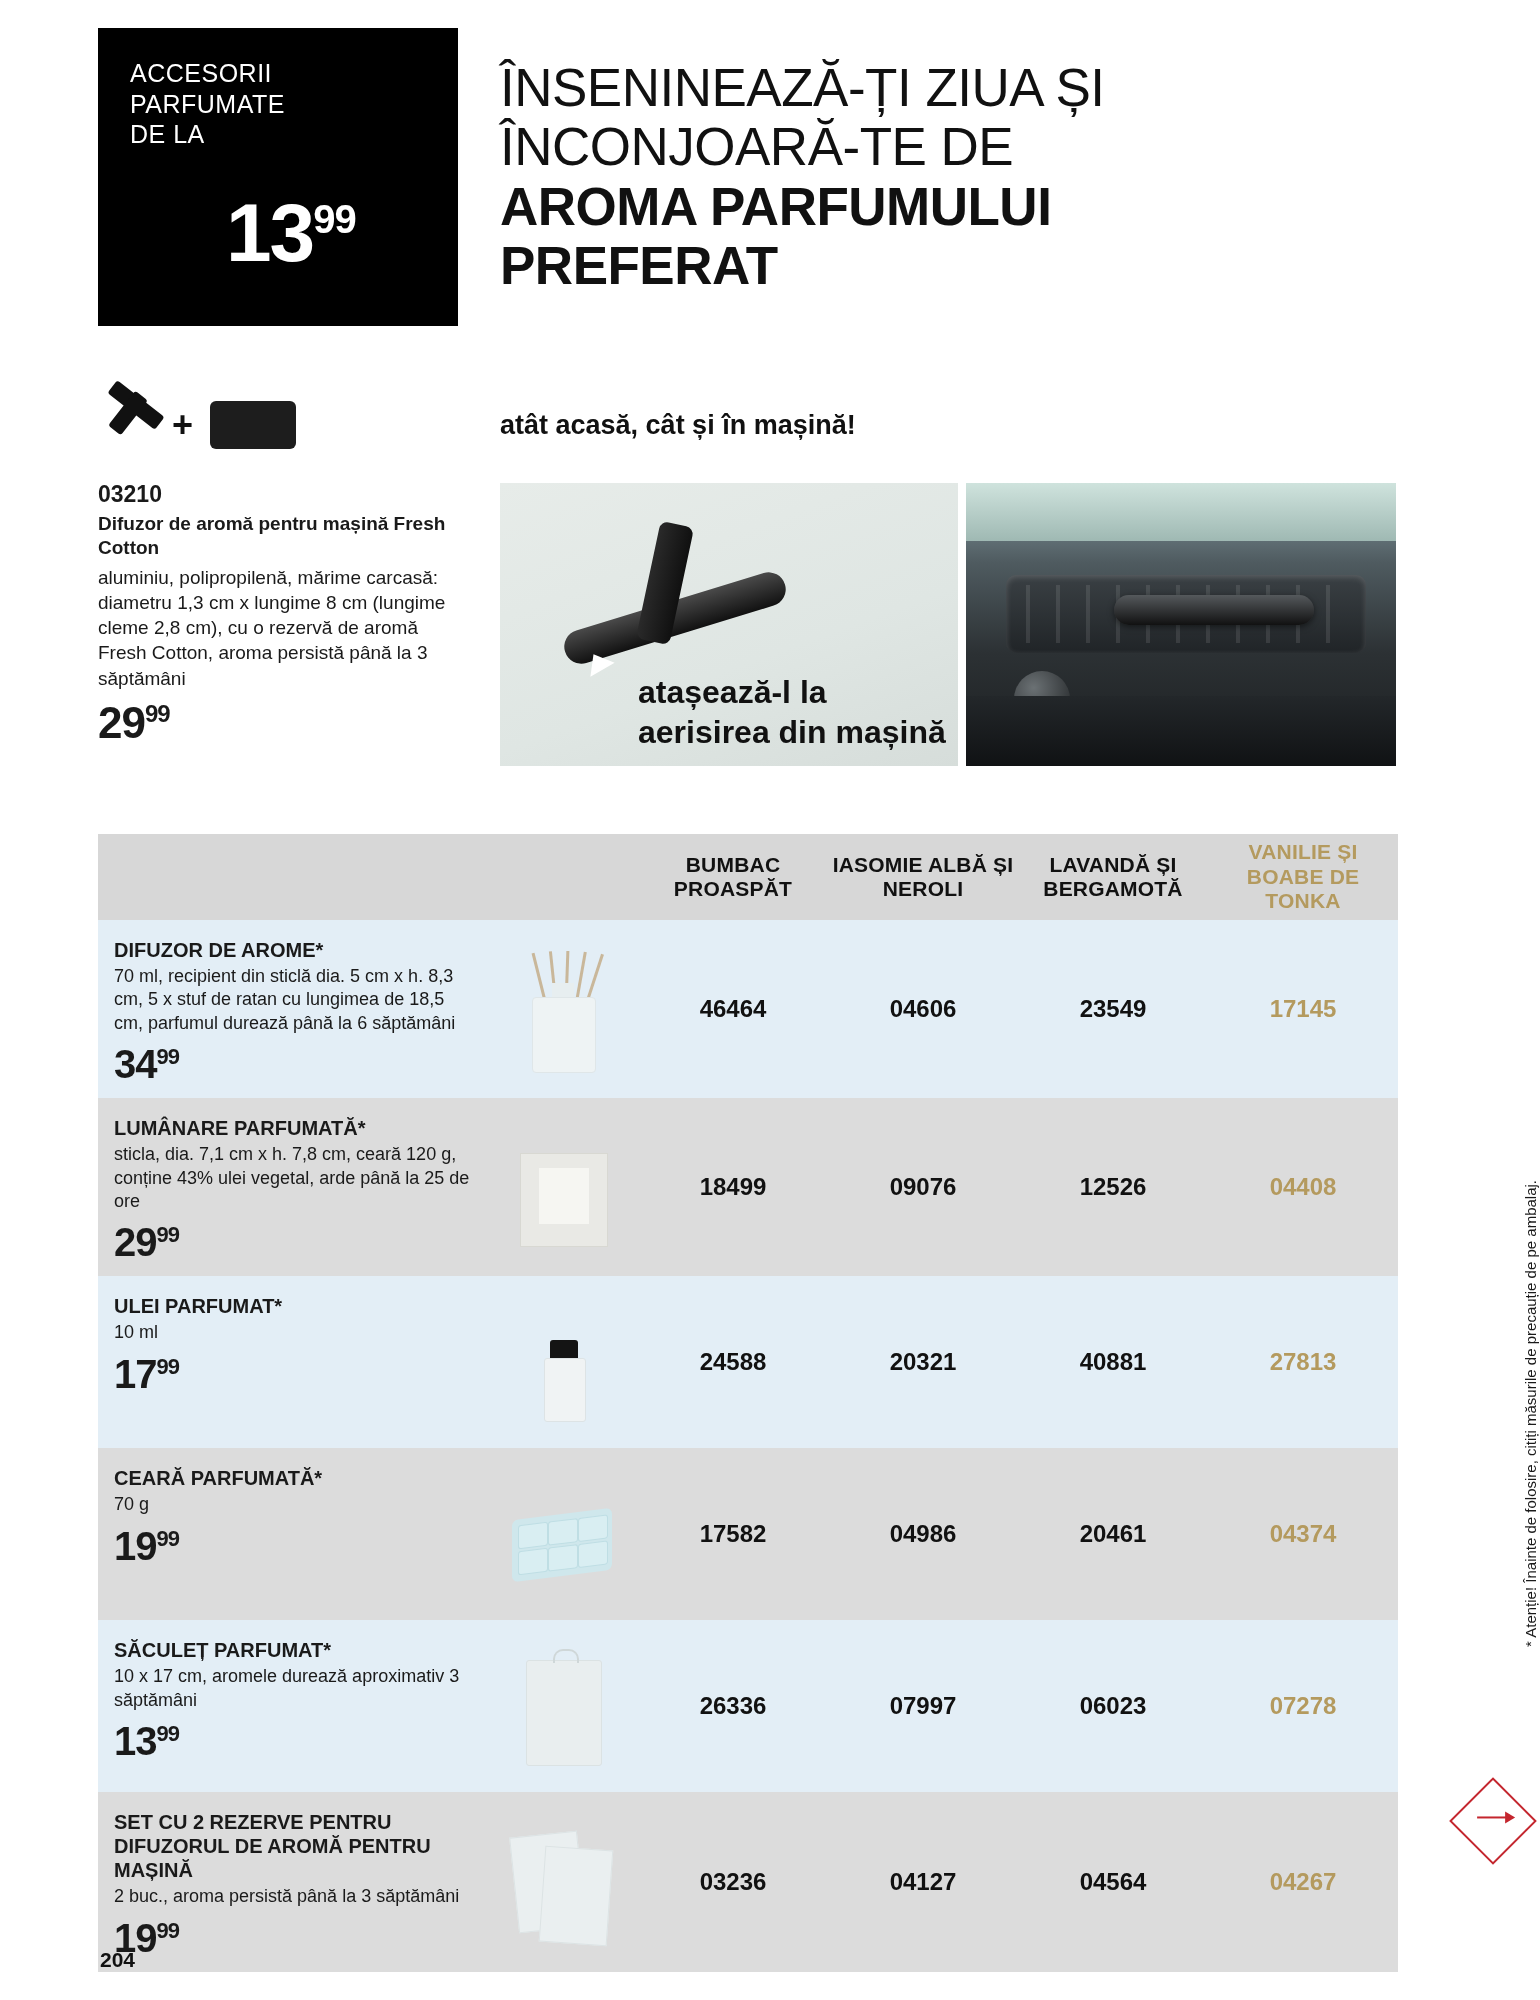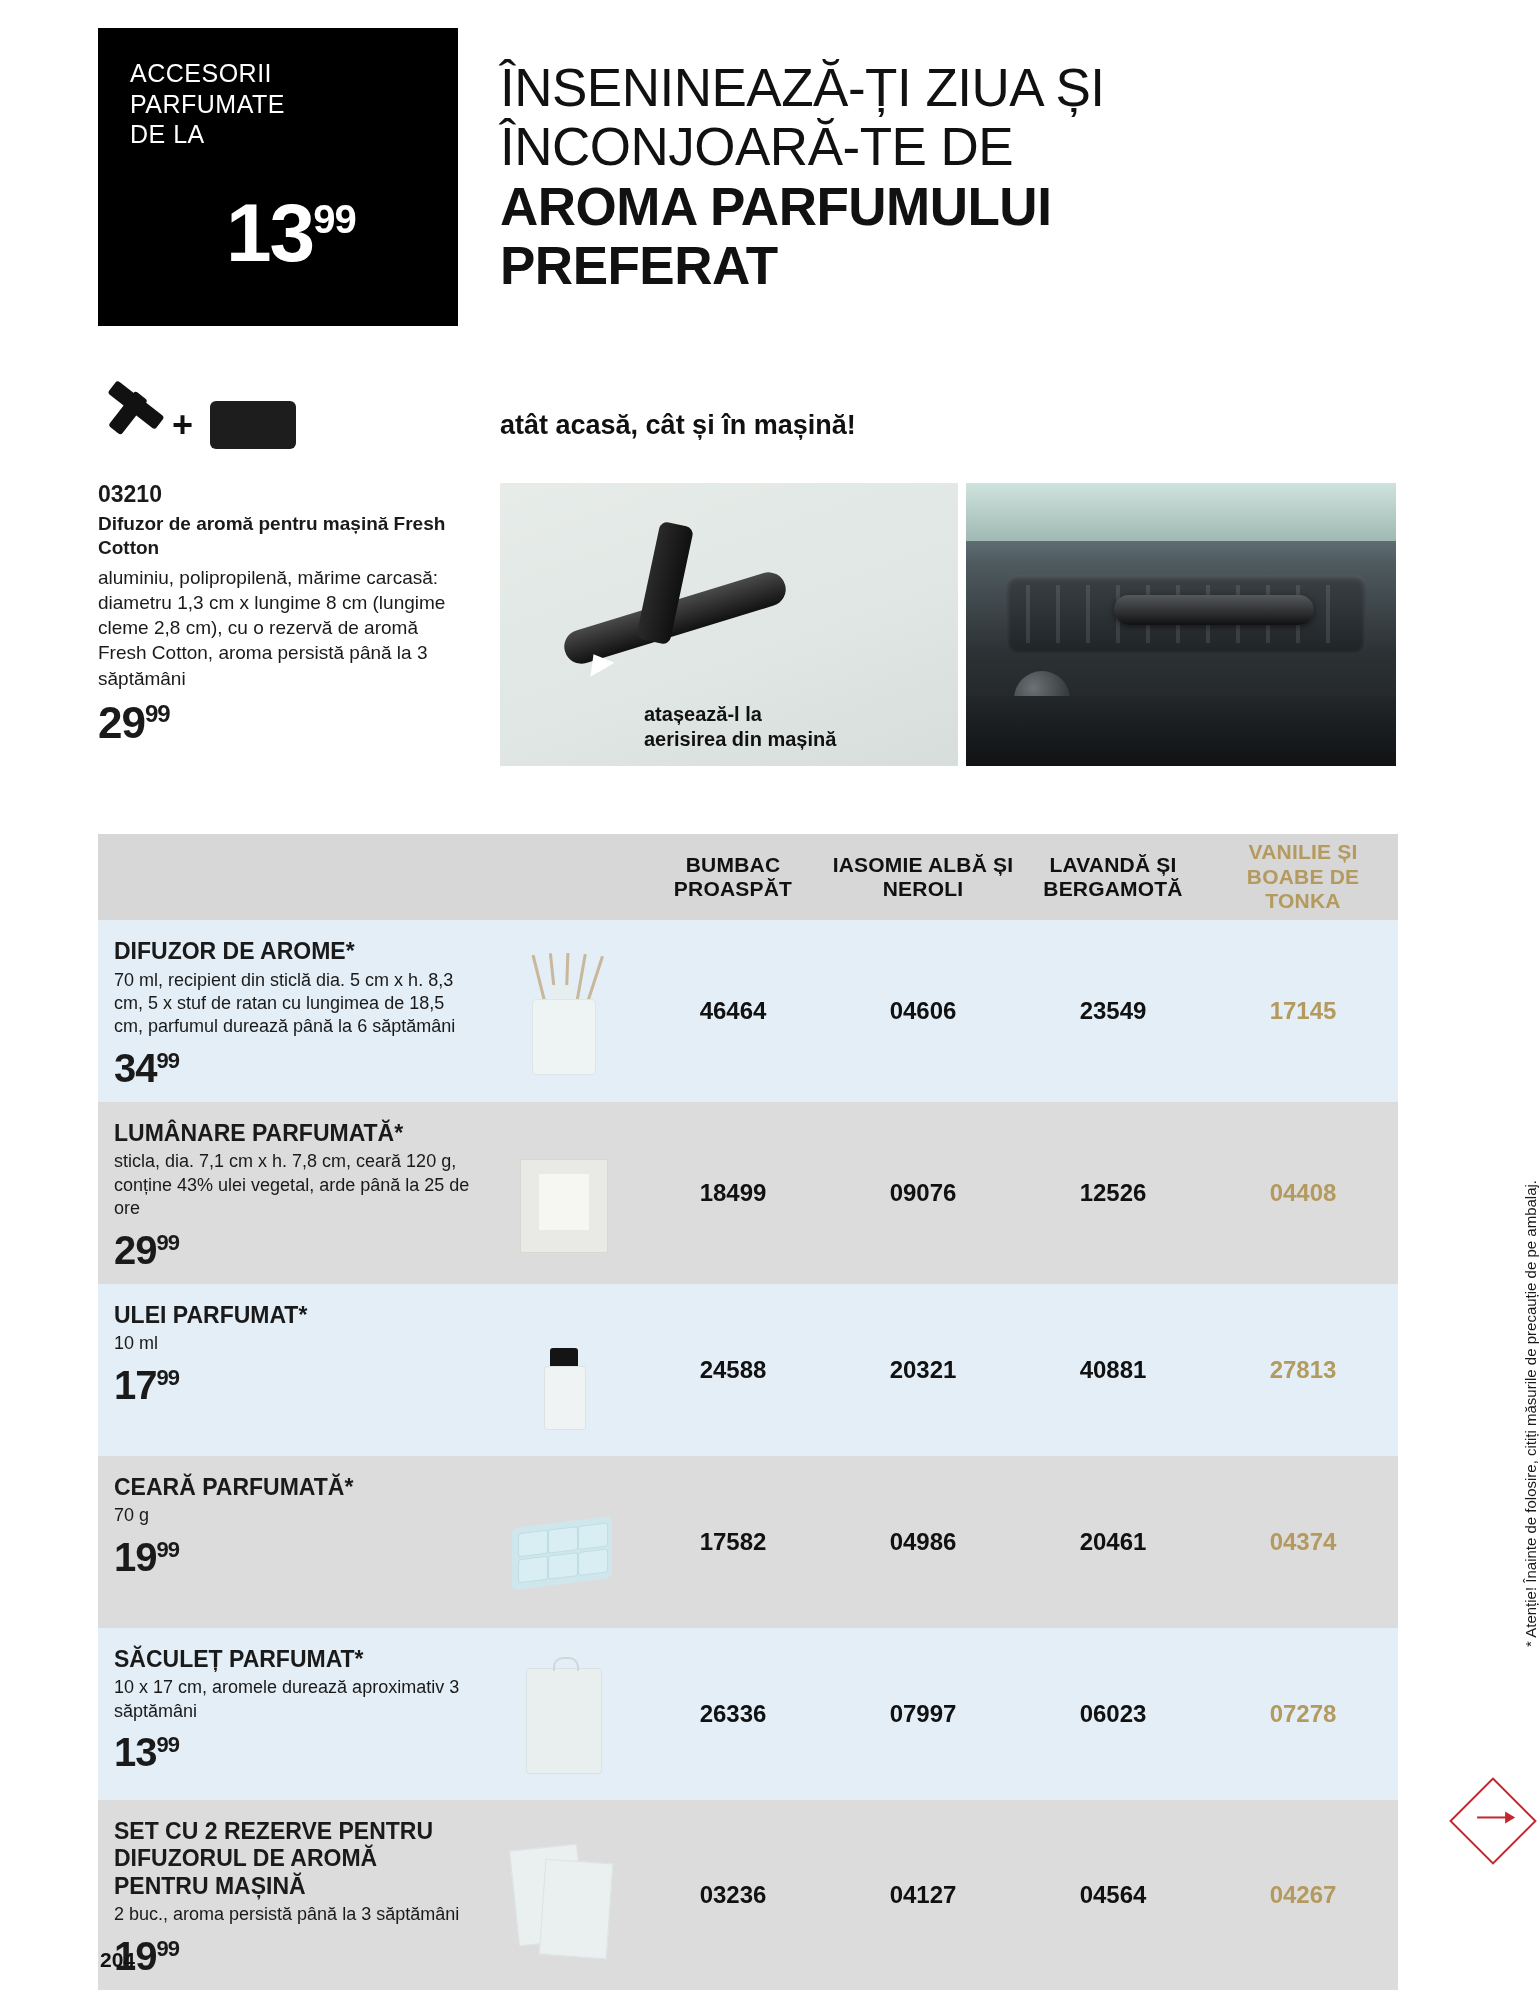--- a/index.html
+++ b/index.html
@@ -73,21 +73,21 @@
   .photoA .clip{
     position:absolute;left:148px;top:40px;width:34px;height:120px;border-radius:8px;
     background:linear-gradient(90deg,#2a2a2a,#101010);transform:rotate(12deg);
   }
   .photoA .arrow{
     position:absolute;left:84px;top:170px;width:0;height:0;
     border-left:14px solid transparent;border-right:14px solid transparent;border-bottom:18px solid #fff;
     transform:rotate(-30deg);
   }
   .photoA .cap{
-    position:absolute;left:144px;bottom:14px;font-size:20px;font-weight:700;color:#111;line-height:1.25;
+    position:absolute;left:138px;bottom:14px;font-size:32px;font-weight:700;color:#111;line-height:1.25;
   }
   .photoB{
     position:absolute;left:966px;top:483px;width:430px;height:283px;overflow:hidden;
     background:linear-gradient(180deg,#8aa0a6 0%,#4f5b60 28%,#2c3134 60%,#1a1d1f 100%);
   }
   .photoB .sky{position:absolute;left:0;top:0;width:100%;height:58px;background:linear-gradient(180deg,#cfe3dd,#9fb9b3);}
   .photoB .vent{
     position:absolute;left:40px;top:92px;width:360px;height:78px;border-radius:10px;
     background:linear-gradient(180deg,#3a4044,#202427);box-shadow:inset 0 2px 6px rgba(255,255,255,.18);
   }
@@ -119,21 +119,21 @@
   }
   .thead .hv.gold{color:#b49a5e;}
   .row{display:flex;align-items:stretch;min-height:172px;}
   .row.blue{background:#e3eef6;}
   .row.grey{background:#dcdcdc;}
   .cell-desc{width:390px;box-sizing:border-box;padding:18px 14px 14px 16px;}
   .cell-img{width:150px;display:flex;align-items:center;justify-content:center;}
   .cell-v{width:190px;display:flex;align-items:center;justify-content:center;
           font-size:24px;font-weight:800;color:#111;}
   .cell-v.gold{color:#b49a5e;}
-  .ttl{font-size:23px;font-weight:800;text-transform:uppercase;line-height:1.2;}
+  .ttl{font-size:20px;font-weight:800;text-transform:uppercase;line-height:1.2;}
   .sub{font-size:18px;font-weight:400;line-height:1.3;margin-top:3px;}
   .prc{font-size:40px;font-weight:800;letter-spacing:-1px;line-height:1;margin-top:9px;}
   .prc sup{font-size:22px;font-weight:800;vertical-align:super;}
 
   
   .ill{position:relative;width:130px;height:140px;}
   .ill .reeds i{position:absolute;bottom:60px;width:3px;height:68px;background:#c9b79a;transform-origin:bottom center;}
   .ill .bottle{position:absolute;left:34px;bottom:6px;width:62px;height:74px;background:#eef3f4;border:1px solid #dfe6e8;border-radius:4px;}
   .ill .neck{position:absolute;left:54px;bottom:78px;width:22px;height:18px;background:#e7eef0;}
   .ill .candle{position:absolute;left:22px;bottom:10px;width:86px;height:92px;background:#e9e9e5;border:1px solid #d8d8d2;}

